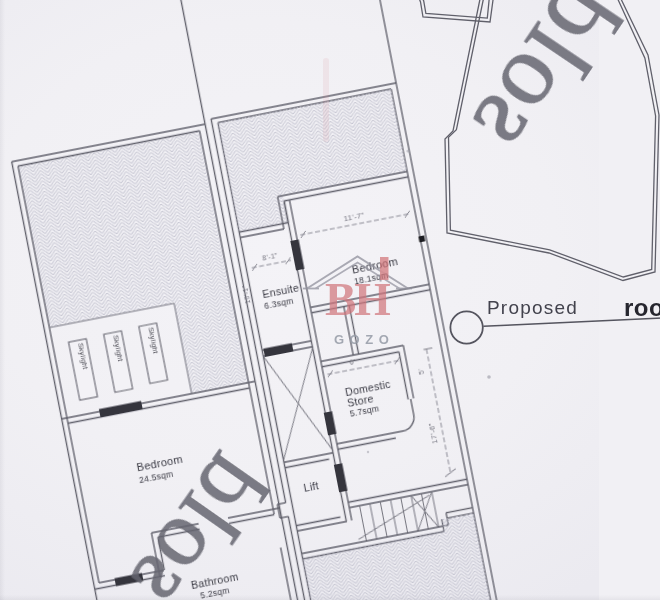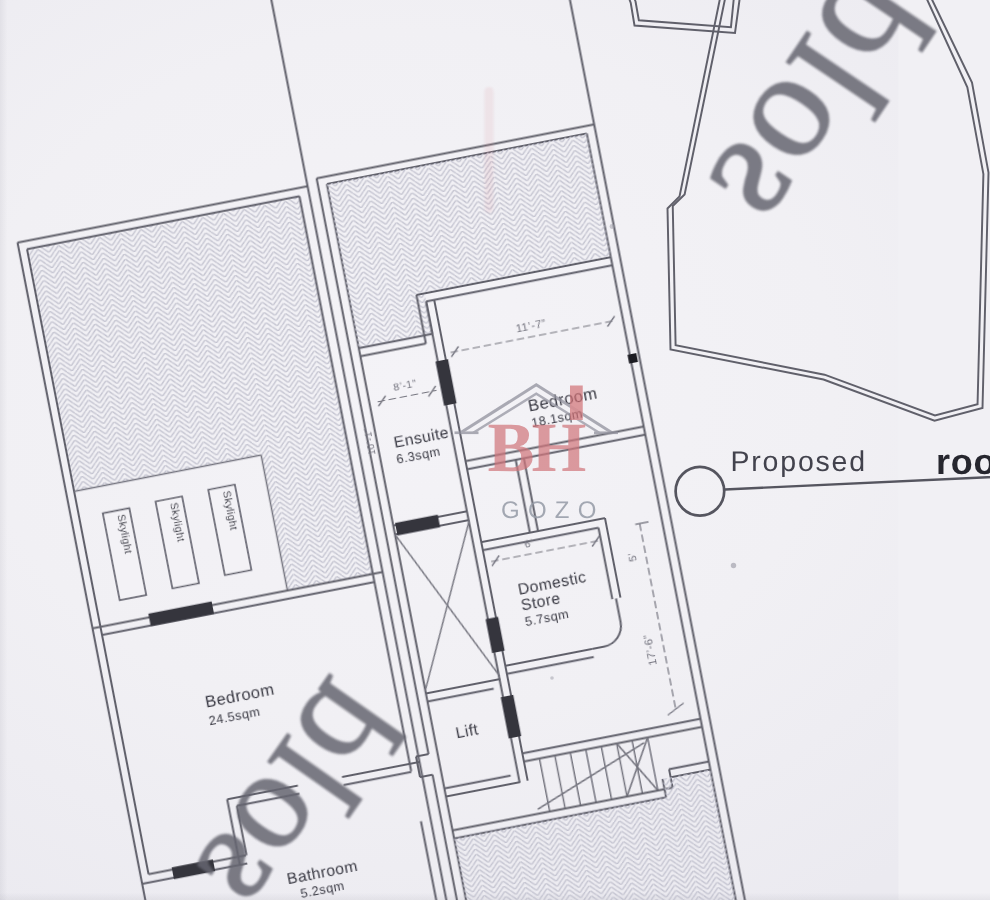--- a/index.html
+++ b/index.html
@@ -242,13 +242,13 @@
 <path d="M16.5,36.5 L58.5,10.5 L100.5,36.5" fill="none" stroke="#9696a2" stroke-width="1.6"></path>
 <line x1="4" y1="36.5" x2="20" y2="36.5" stroke="#91919d" stroke-width="1.8"></line>
 <line x1="97" y1="36.5" x2="113" y2="36.5" stroke="#91919d" stroke-width="1.8"></line>
 
 <rect x="81" y="5" width="8.5" height="23" fill="#cf6b70" opacity=".9"></rect>
 </svg>
 
 <div class="lg" style="left:325px;top:276px;font-family:'Liberation Serif',serif;font-weight:bold;font-size:47px;line-height:1;letter-spacing:-2px;color:#d0767c;opacity:.72;filter:blur(.5px)">BH</div>
 
 
-<div class="lg" style="left:334px;top:332px;font-weight:normal;font-size:16px;letter-spacing:5.5px;color:#959ba6;opacity:.85;filter:blur(.4px)">GOZO</div>
+<div class="lg" style="left:334px;top:332px;font-weight:bold;font-size:13px;letter-spacing:5.5px;color:#959ba6;opacity:.85;filter:blur(.4px)">GOZO</div>
 </div>
 </body></html>

